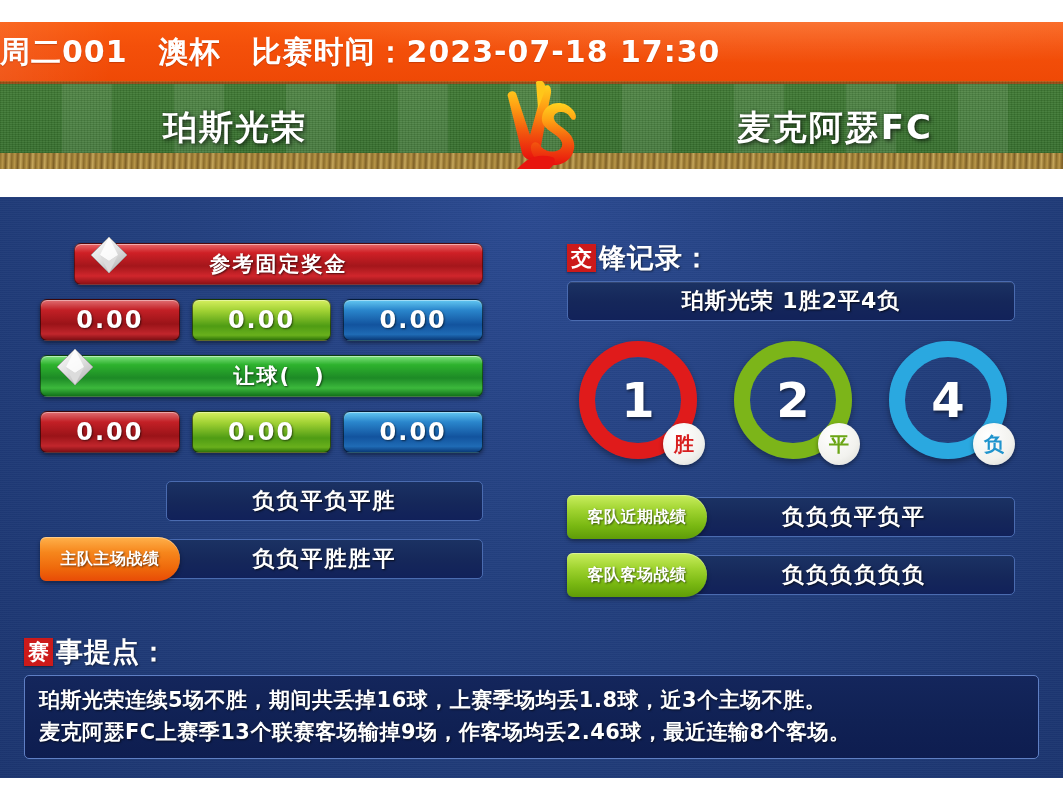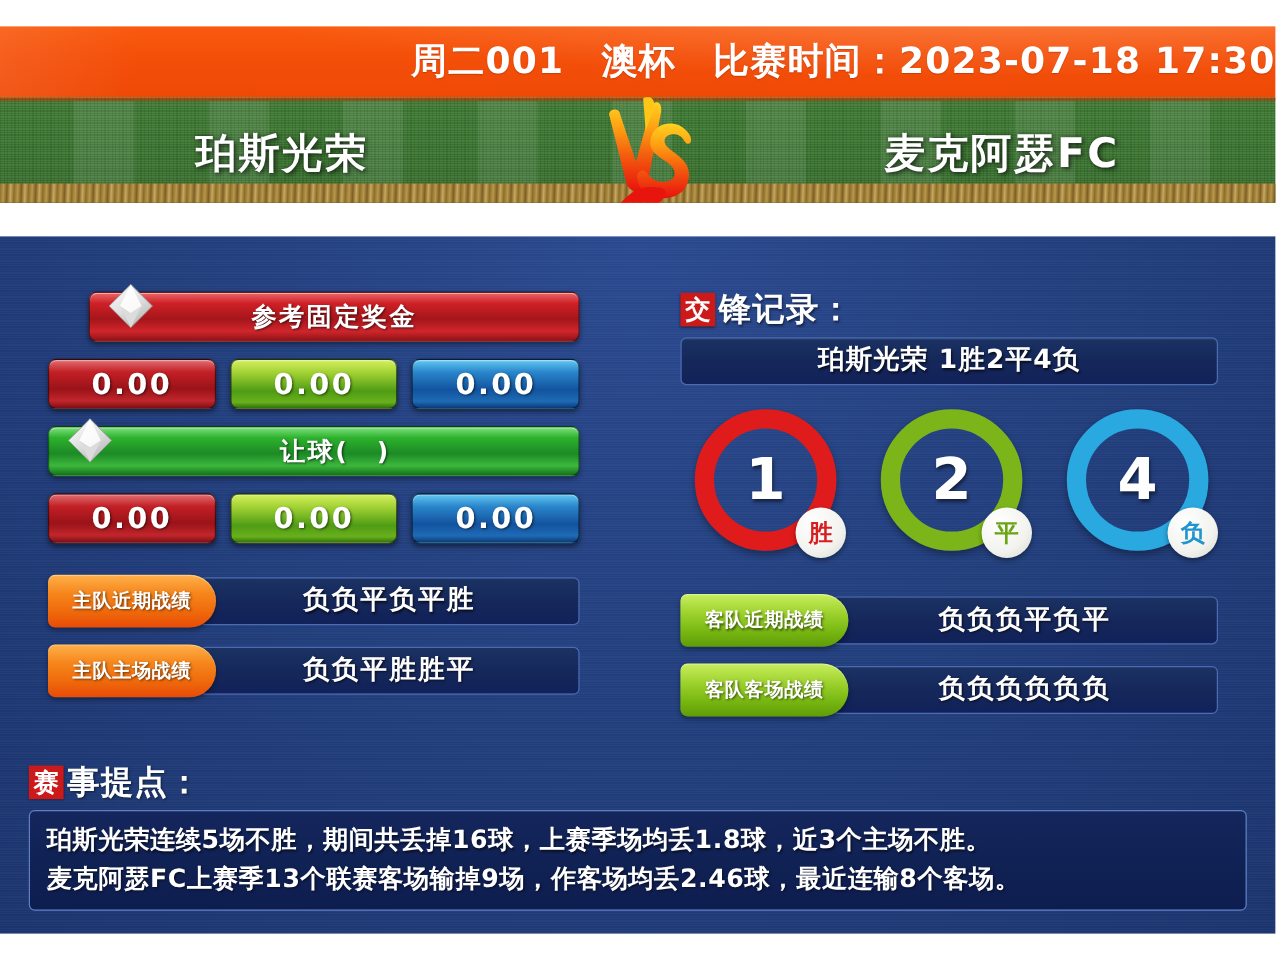--- a/index.html
+++ b/index.html
@@ -43,21 +43,21 @@
     height: 200px;
     background: linear-gradient(115deg, rgba(255,255,255,0.14), rgba(255,255,255,0) 65%);
     transform: rotate(-18deg);
   }
   .header-title {
     position: relative;
     z-index: 2;
     color: #ffffff;
     font-size: 30px;
     font-weight: bold;
-    text-align: right;
+    text-align: left;
     line-height: 59px;
     letter-spacing: 1px;
     white-space: pre;
     text-shadow: 0 1px 1px rgba(120,30,0,0.35);
   }
 
   
   .pitch {
     position: absolute;
     left: 0;
@@ -477,21 +477,20 @@
 
       <div class="odds-row">
         <div class="odds-btn odds-red">0.00</div>
         <div class="odds-btn odds-green">0.00</div>
         <div class="odds-btn odds-blue">0.00</div>
       </div>
 
       <div class="form-block">
         <div class="form-row">
           <div class="form-bar">负负平负平胜</div>
-          <div class="form-tag tag-orange">主队近期战绩</div>
         </div>
         <div class="form-row">
           <div class="form-bar">负负平胜胜平</div>
           <div class="form-tag tag-orange">主队主场战绩</div>
         </div>
       </div>
 
     </div>
 
     <div class="right-col">

